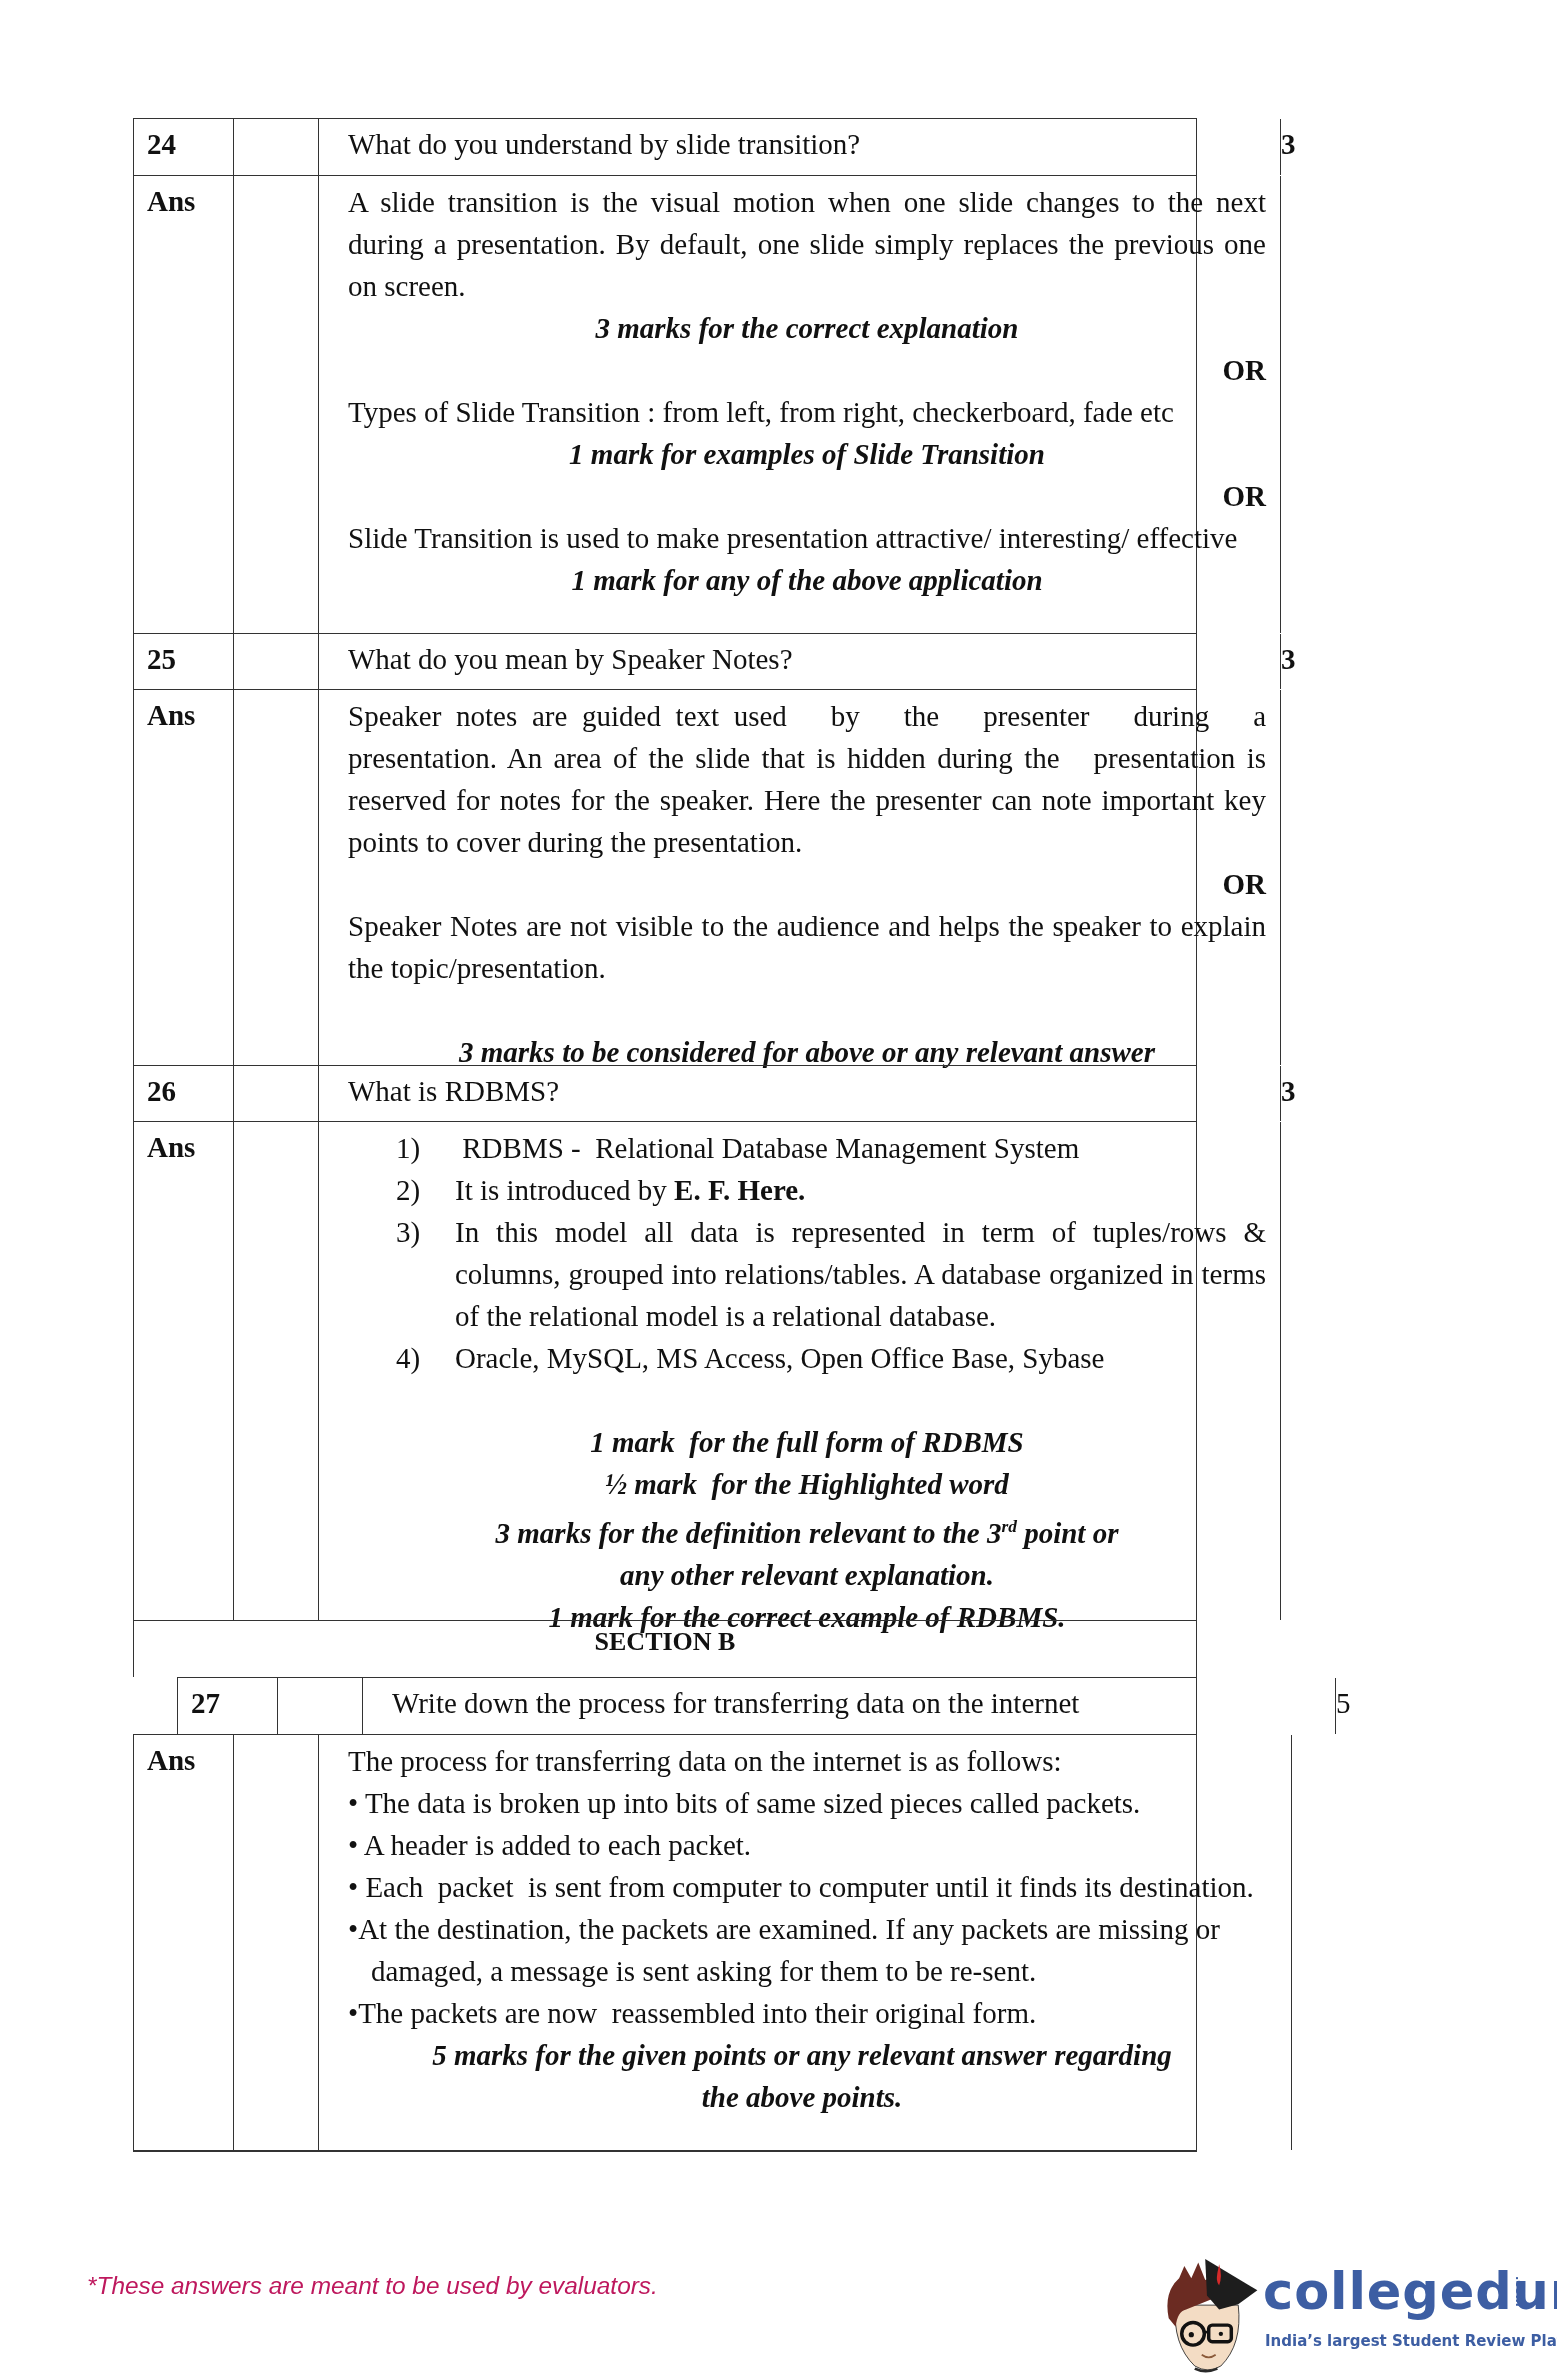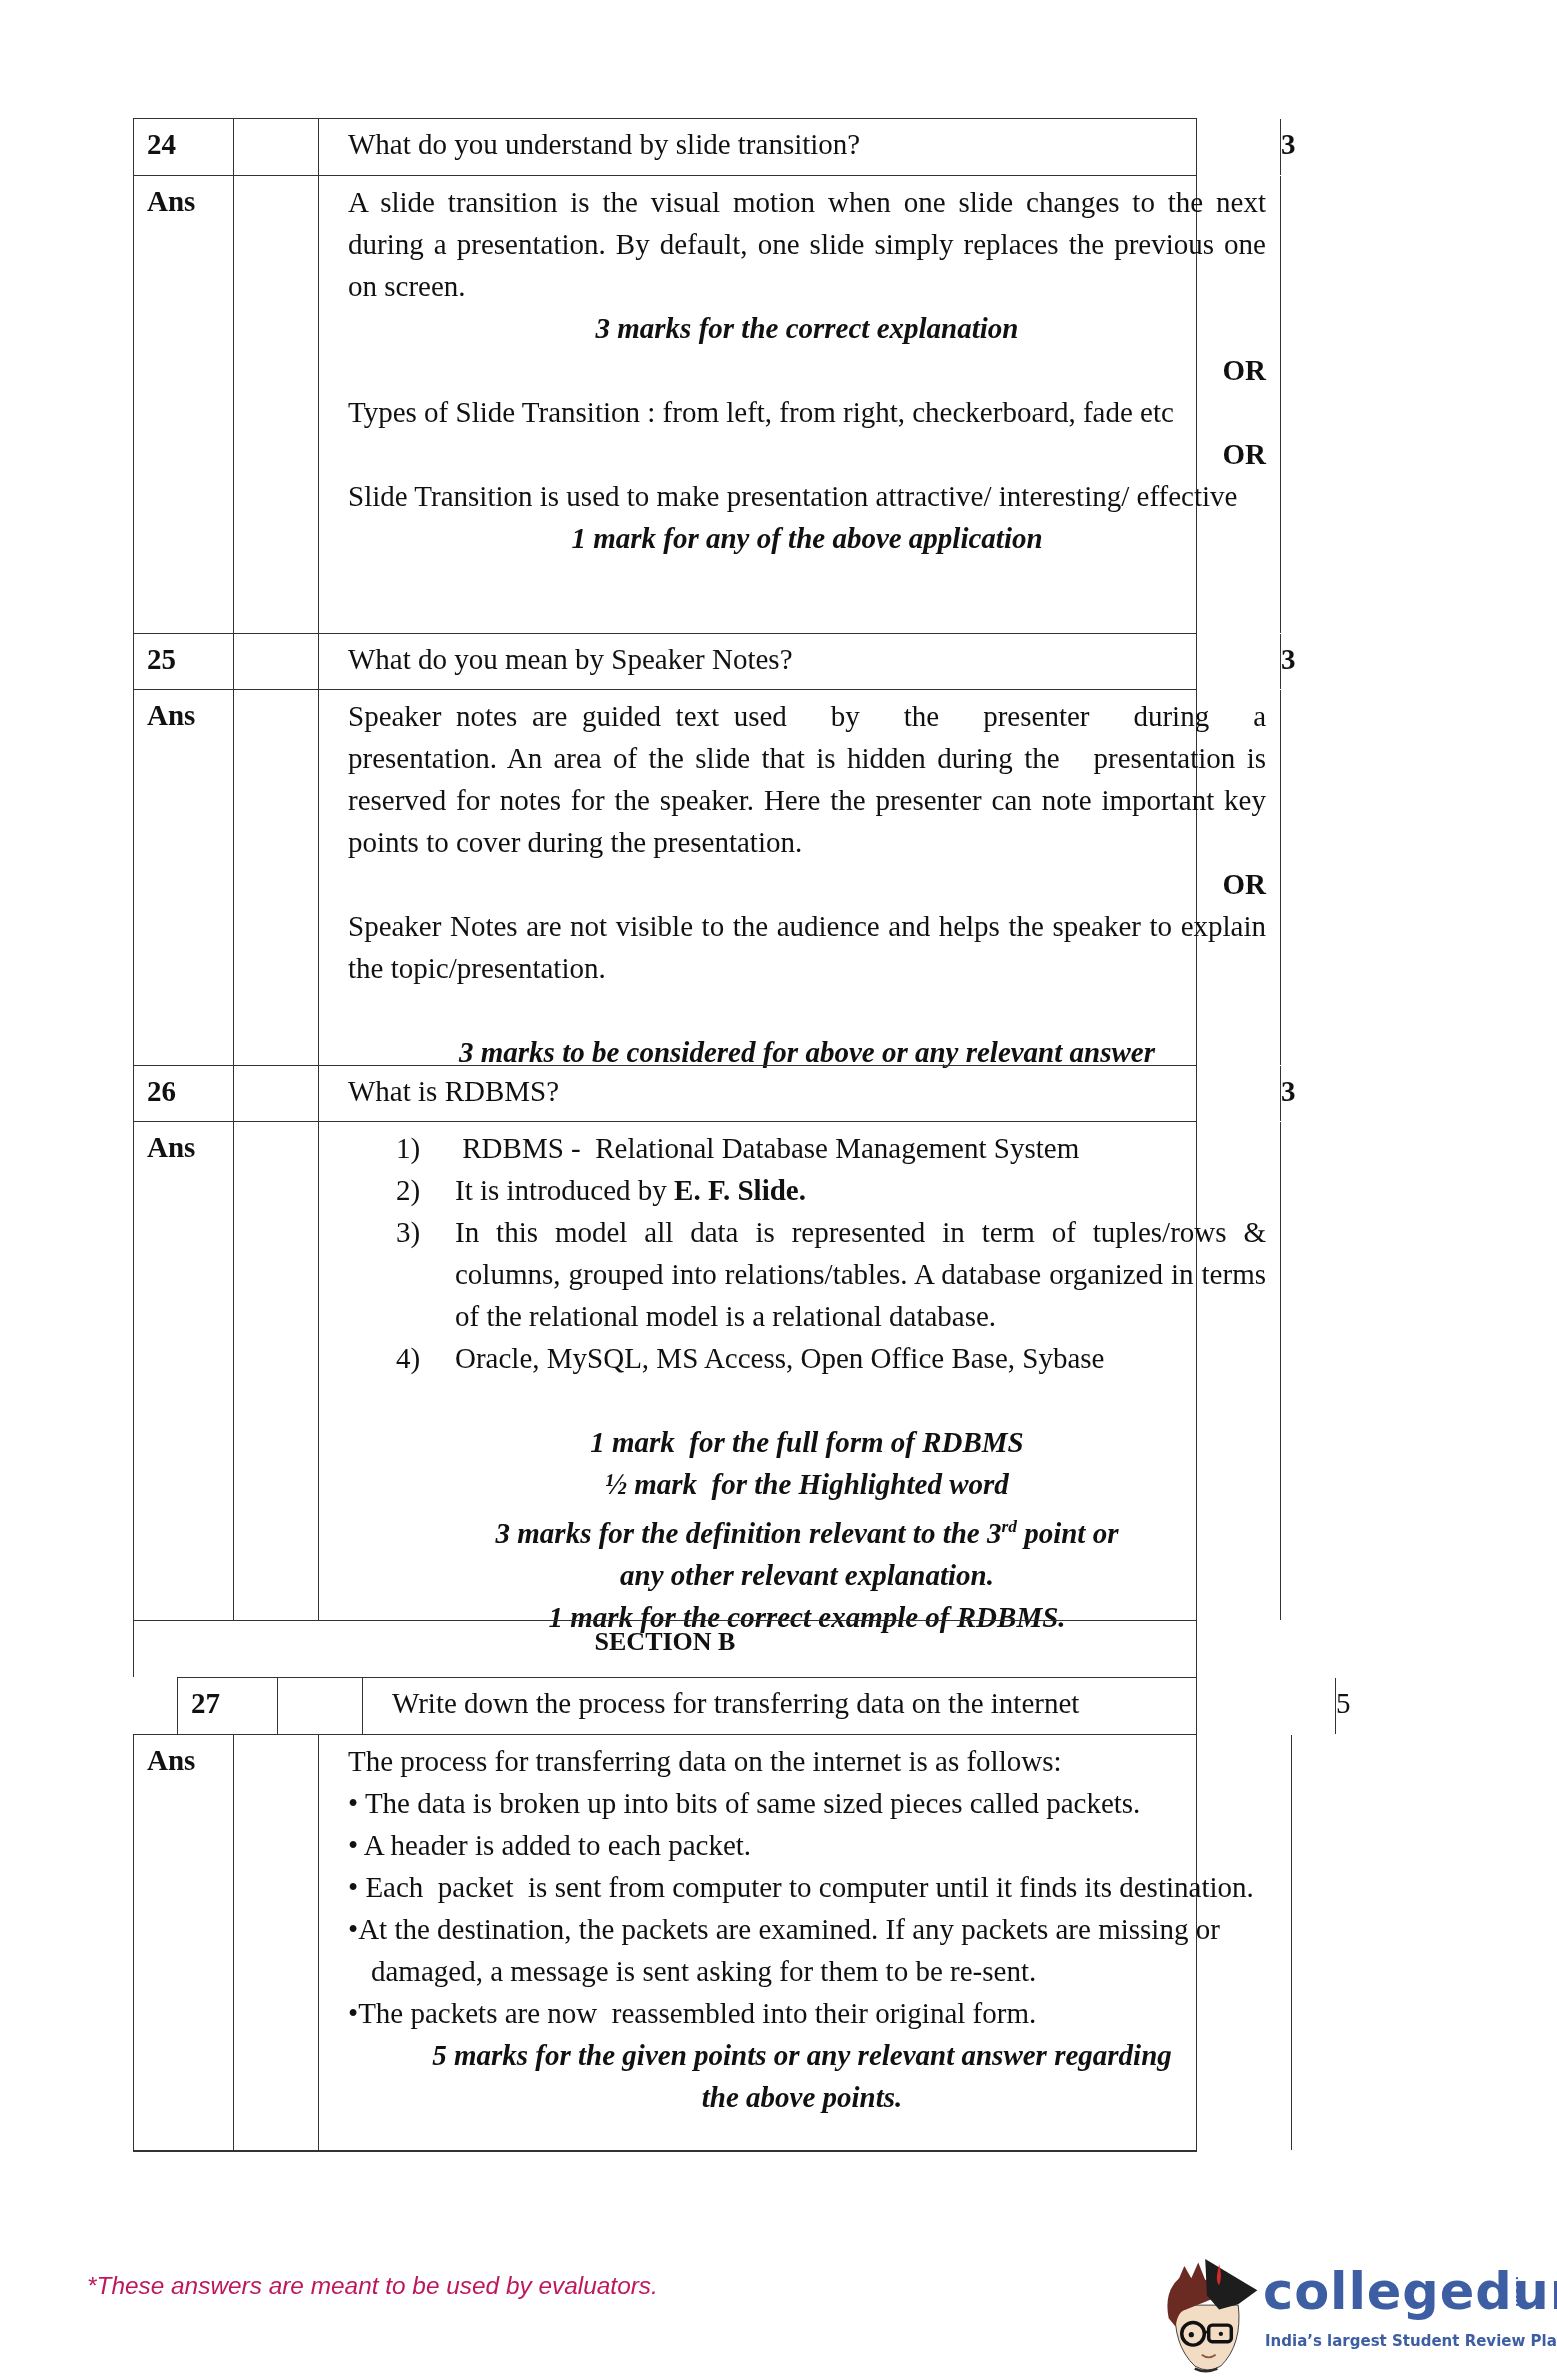--- a/index.html
+++ b/index.html
@@ -50,20 +50,21 @@
     <div class="c c4 marks">3</div>
   </div>
   <div class="row" style="height:458px;">
     <div class="c c1 num">Ans</div>
     <div class="c c2"></div>
     <div class="c c3 ans">
       <div class="just">A slide transition is the visual motion when one slide changes to the next during a presentation. By default, one slide simply replaces the previous one on screen.</div>
       <div class="center bi">3 marks for the correct explanation</div>
       <div class="center b">OR</div>
       <div>Types of Slide Transition : from left,  from right,  checkerboard, fade etc</div>
+      <div class="center bi">1 mark for examples of Slide Transition</div>
       <div class="center b">OR</div>
       <div class="just">Slide Transition is used to make presentation attractive/ interesting/ effective</div>
       <div class="center bi">1 mark for any of the above application</div>
     </div>
     <div class="c c4"></div>
   </div>
 
   <div class="row" style="height:56px;">
     <div class="c c1 num">25</div>
     <div class="c c2"></div>
@@ -89,21 +90,21 @@
     <div class="c c3 qtext">What is RDBMS?</div>
     <div class="c c4 marks">3</div>
   </div>
   <div class="row" style="height:499px;">
     <div class="c c1 num">Ans</div>
     <div class="c c2"></div>
     <div class="c c3 ans">
       <div class="ol-wrap">
         <ol class="rl">
           <li><span class="n">1)</span><span style="white-space:pre;"> RDBMS -  Relational Database Management System</span></li>
-          <li><span class="n">2)</span><span style="white-space:pre;">It is introduced by </span><span class="b">E. F. Slide.</span></li>
+          <li><span class="n">2)</span><span style="white-space:pre;">It is introduced by </span><span class="b">E. F. Here.</span></li>
           <li><span class="n">3)</span><span>In this model all data is represented in term of tuples/rows &amp; columns, grouped into relations/tables. A database organized in terms of the relational model is a relational database.</span></li>
           <li><span class="n">4)</span><span>Oracle, MySQL, MS Access, Open Office Base, Sybase</span></li>
         </ol>
       </div>
       <div class="spacer"></div>
       <div class="center bi" style="white-space:pre;">1 mark  for the full form of RDBMS</div>
       <div class="center bi" style="white-space:pre;">½ mark  for the Highlighted word</div>
       <div class="center bi"><span>3 marks for the definition relevant to the 3</span><sup style="font-size:17.4px;">rd</sup><span style="white-space:pre;"> point or</span></div>
       <div class="center bi">any other relevant explanation.</div>
       <div class="center bi">1 mark for the correct example of RDBMS.</div>

